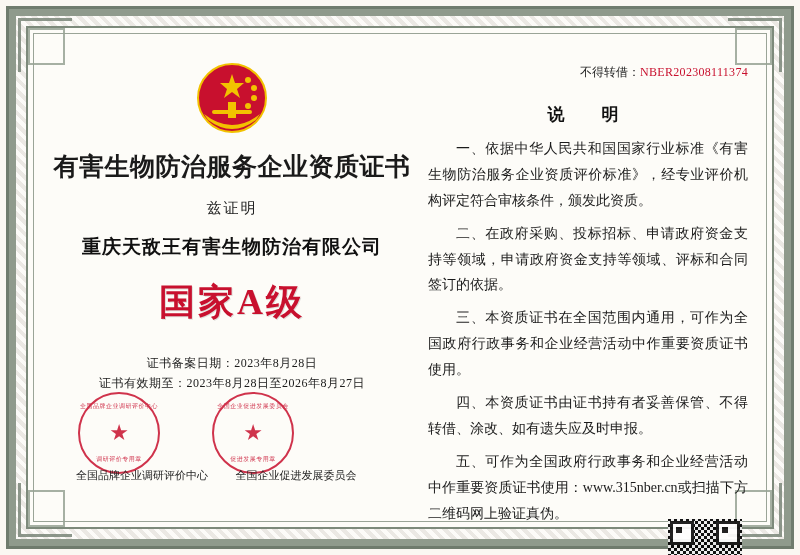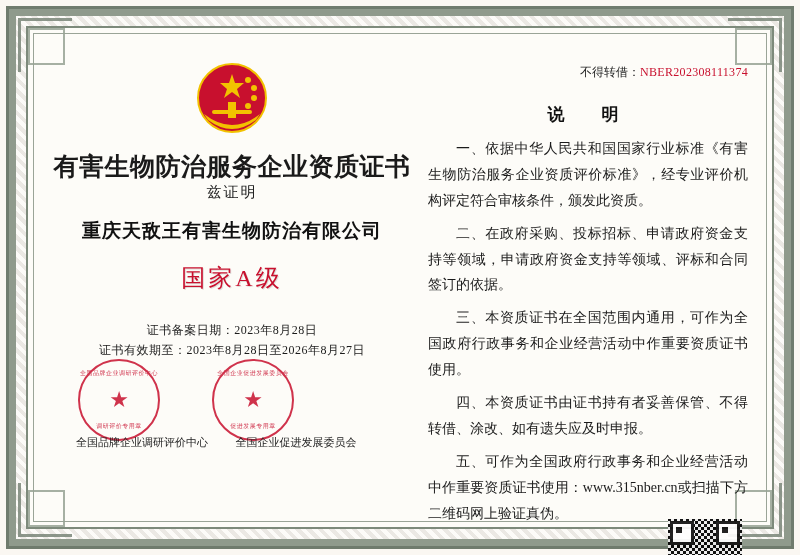--- a/index.html
+++ b/index.html
@@ -112,37 +112,37 @@
     font-size: 25px;
     color: #1a1a1a;
     letter-spacing: 0.5px;
     line-height: 1.32;
   }
 
   .hereby {
     font-family: "Liberation Serif", serif;
     font-size: 15px;
     color: #222;
-    margin-top: 0;
+    margin-top: 16px;
     letter-spacing: 2px;
   }
 
   .company {
     font-family: "Liberation Serif", serif;
     font-weight: bold;
     font-size: 19px;
     color: #111;
     margin-top: 16px;
     letter-spacing: 1px;
   }
 
   .grade {
     font-family: "Liberation Serif", serif;
-    font-weight: normal;
-    font-size: 24px;
+    font-weight: bold;
+    font-size: 36px;
     color: #c8102e;
     margin-top: 18px;
     letter-spacing: 3px;
     text-shadow: 1px 1px 0 rgba(0,0,0,.12);
     text-align: center;
   }
 
   .dates {
     margin-top: 26px;
     font-family: "Liberation Serif", serif;

